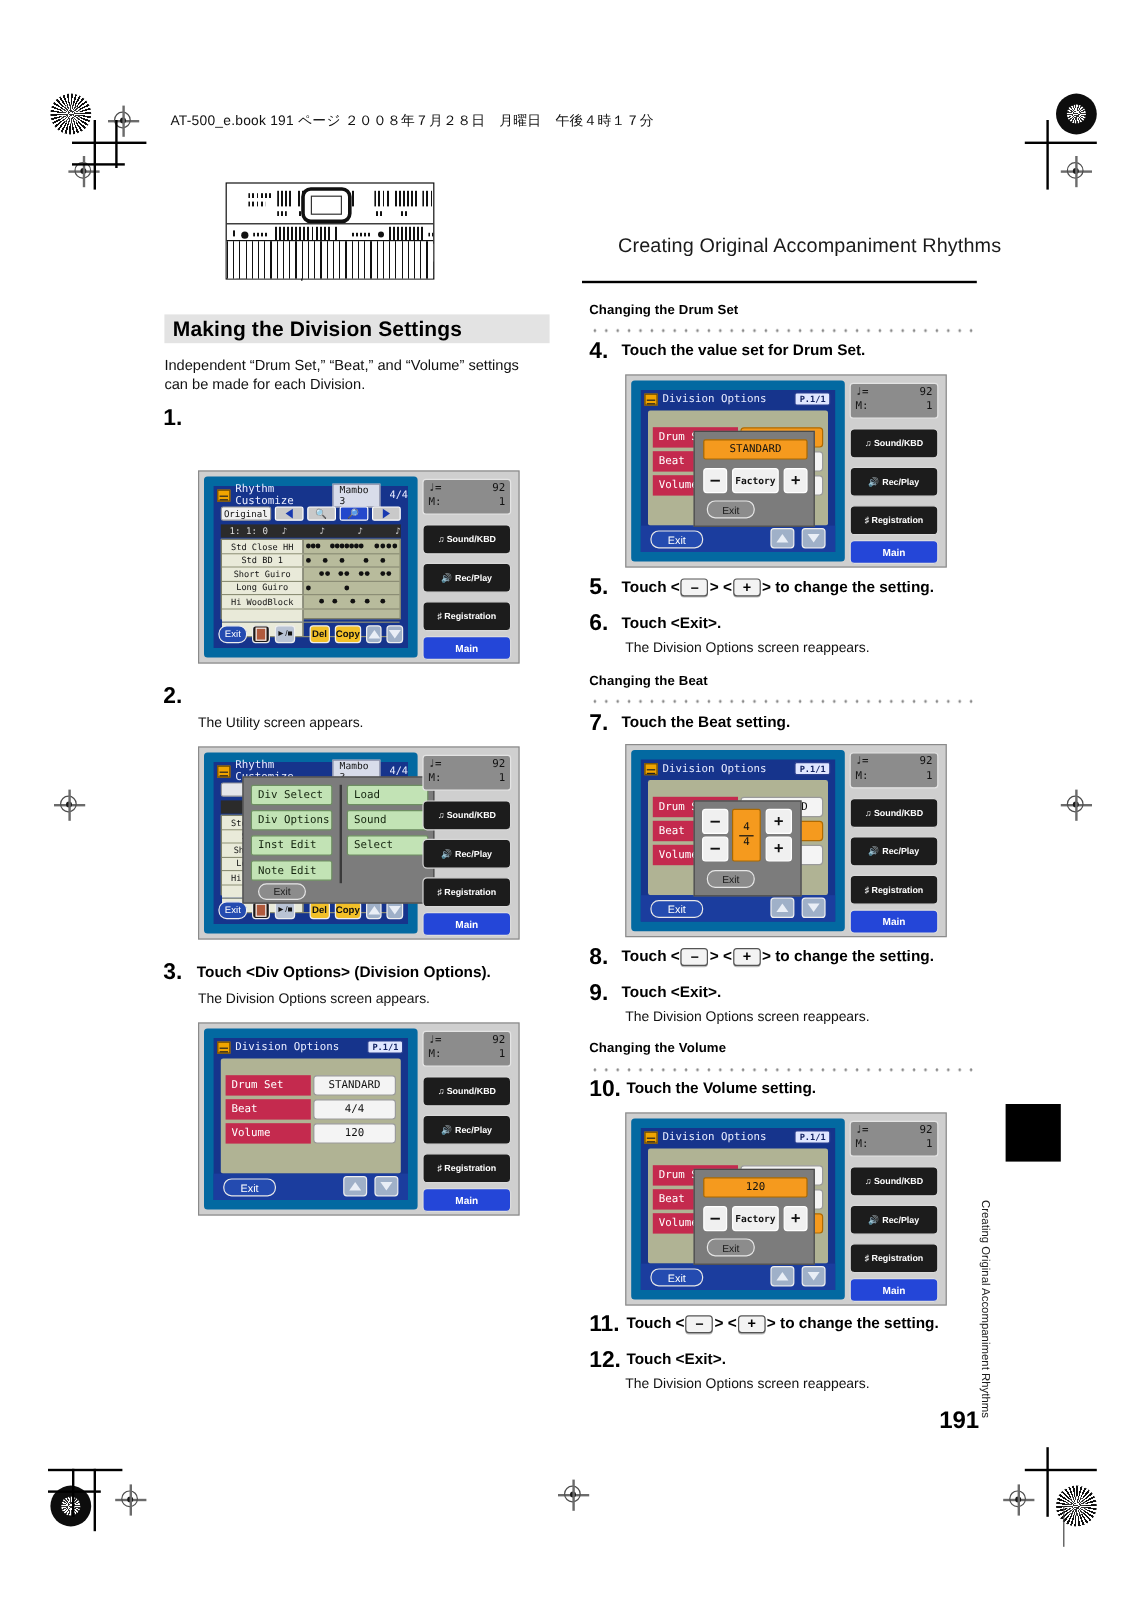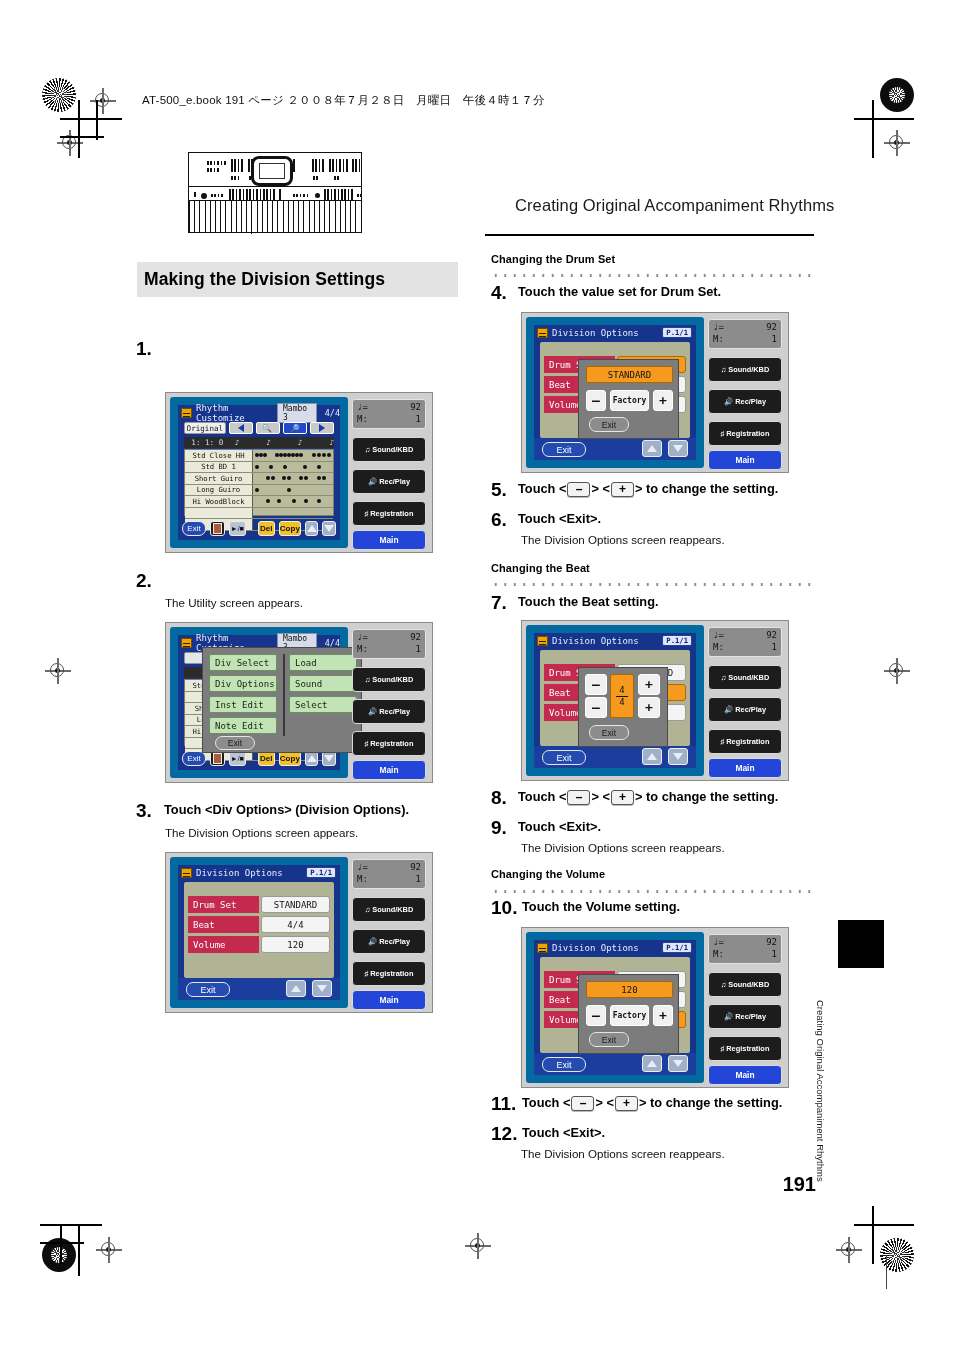--- a/index.html
+++ b/index.html
@@ -265,21 +265,22 @@
       <div class="grp" style="left:55px;top:3px;width:4px;height:12px;"></div>
       <div class="blk" style="left:8px;top:22px;width:9px;height:7px;"></div>
       <div class="blk" style="left:20px;top:23px;width:14px;height:5px;border-radius:2px;"></div>
     </div>
     <div class="keys"></div>
   </div>
 
   <div class="hdr-title">Creating Original Accompaniment Rhythms</div>
   <div class="hdr-rule"></div>
 
-  <div class="secbar" style="left:137px;top:262px;width:321px;height:35px;">Making the Division Settings</div>
+  <div class="secbar" style="left:137px;top:262px;width:321px;height:24px;">Making the Division Settings</div>
+  <div class="intro" style="left:137px;top:297px;width:316px;">Independent “Drum Set,” “Beat,” and “Volume” settings can be made for each Division.</div>
 
   <div class="step" style="left:136px;top:340px;width:320px;">
     <span class="num" style="width:28px;">1.</span>
   </div>
 
   <div class="lcd-shot" style="left:165px;top:392px;width:268px;height:161px;">
     <div class="lcd-main">
       <div class="titlebar">
         <span class="ticon"></span>
         <span>Rhythm Customize</span>

